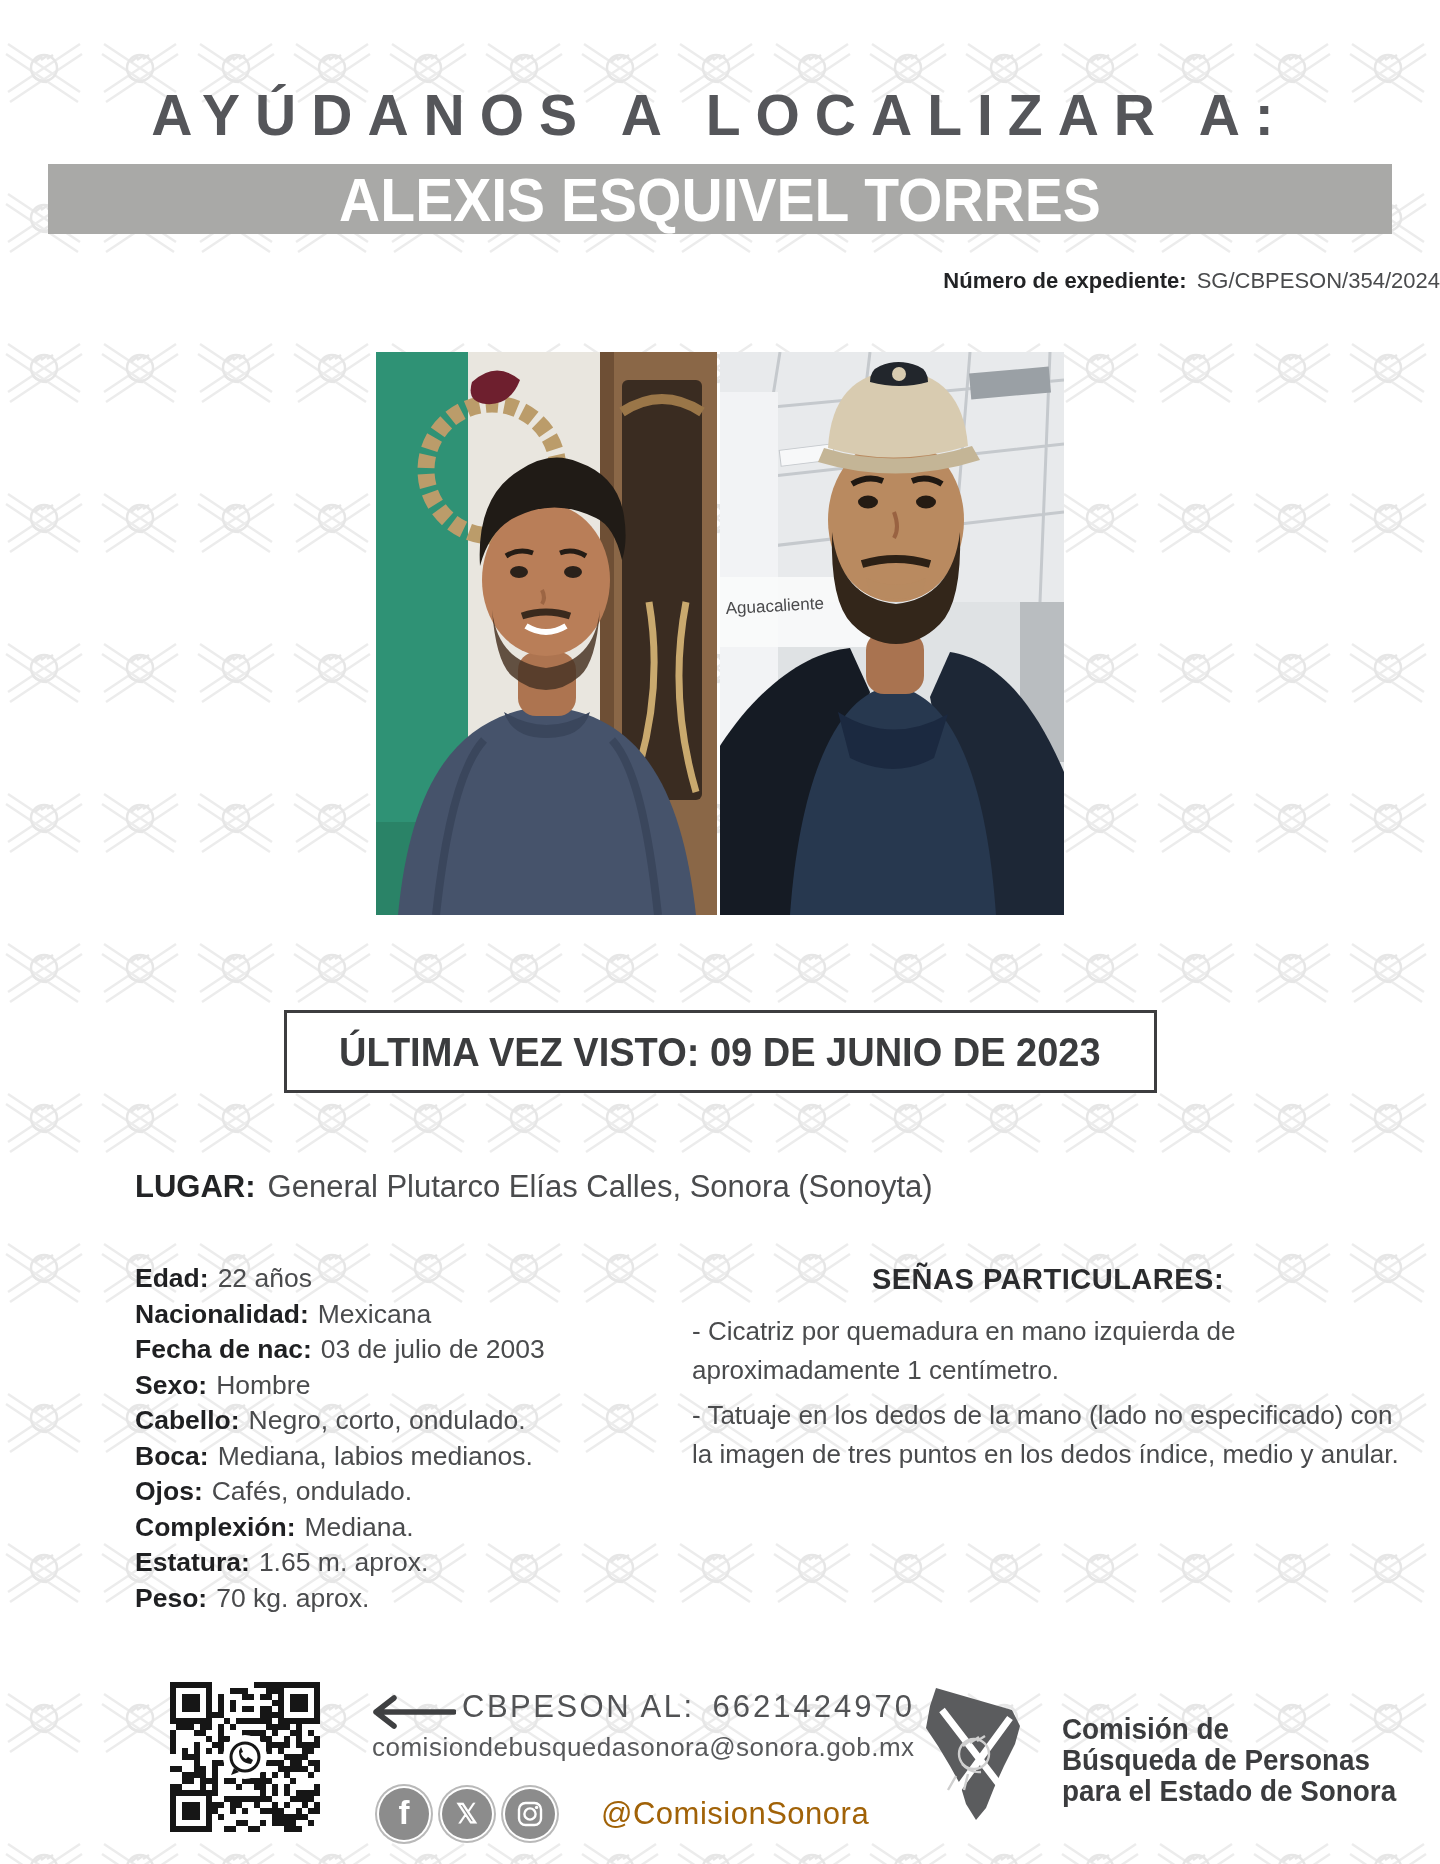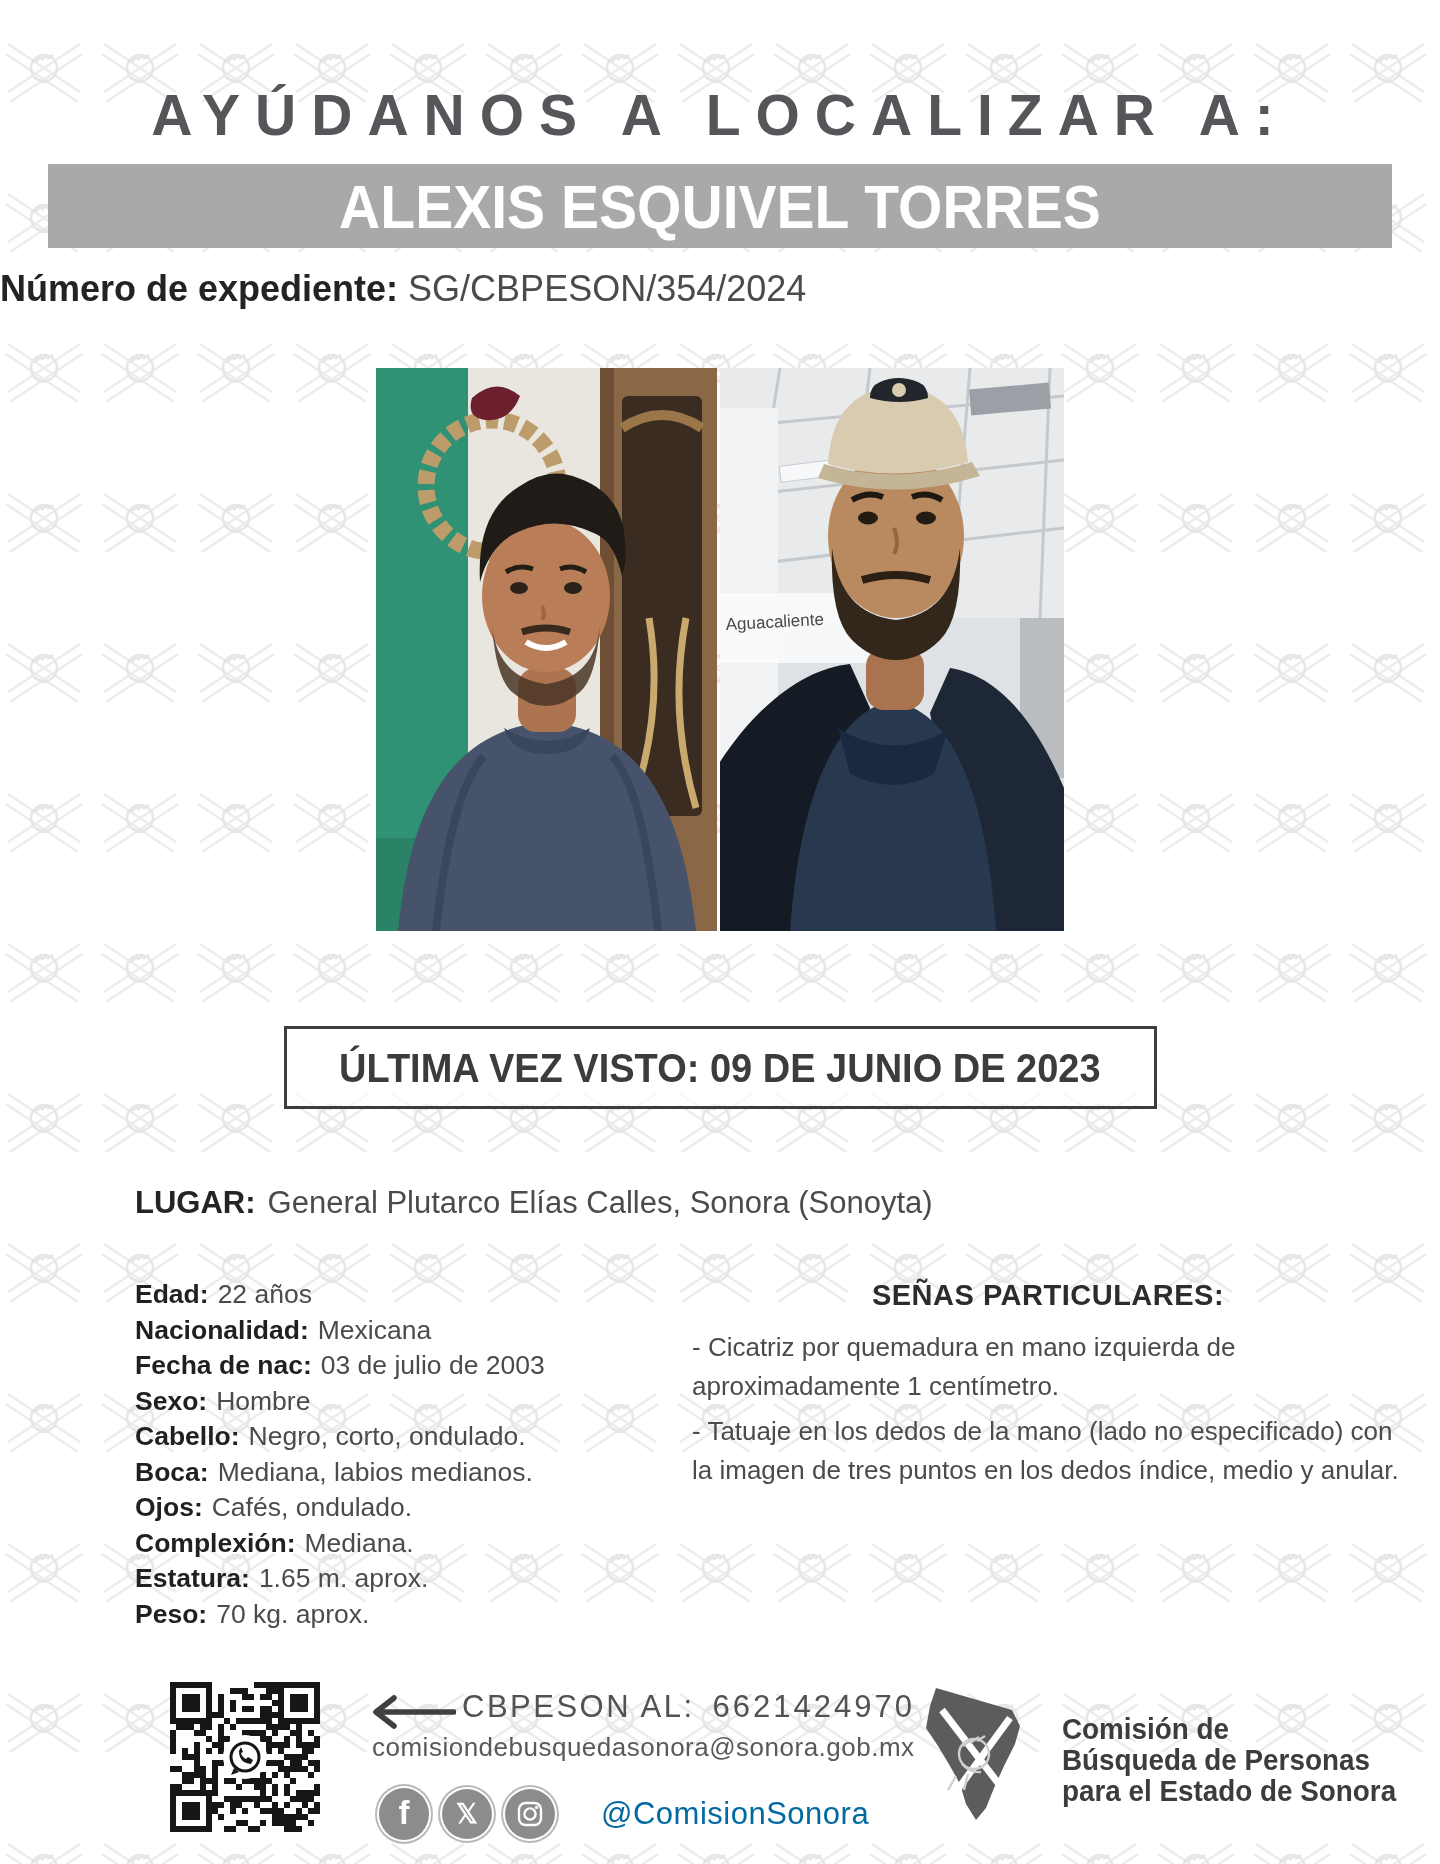--- a/index.html
+++ b/index.html
@@ -12,30 +12,30 @@
   #watermark{position:absolute;inset:0;z-index:0;}
   .poster{position:relative;z-index:1;width:1440px;height:1864px;}
 
   
   .title{
     margin:16px;padding-top:66px;text-align:center;
     font-size:57px;font-weight:700;letter-spacing:15px;
     color:#55565a;white-space:nowrap;
   }
   .name-banner{
-    margin:12px 48px 0 48px;height:84px;
+    margin:12px 48px 0 48px;height:70px;
     background:#a9a9a7;
     display:flex;align-items:center;justify-content:center;
   }
   .name-banner .nm{
     color:#ffffff;font-size:62px;font-weight:700;letter-spacing:0px;
     transform:scaleX(.92);transform-origin:center;white-space:nowrap;
   }
   .expediente{
-    margin-top:20px;text-align:left;font-size:36px;color:#4a4b4d;
+    margin-top:34px;text-align:right;font-size:22px;color:#4a4b4d;
   }
   .expediente .lbl{font-weight:700;color:#222325;margin-right:10px;}
 
   
   .photos{
     margin-top:58px;display:flex;justify-content:center;gap:3px;
   }
   .photos svg{display:block;}
 
   
@@ -83,21 +83,21 @@
   }
   .s-icon{
     width:50px;height:50px;border-radius:50%;background:#8c8c8c;
     box-shadow:0 0 0 2px #ffffff, 0 0 0 4px #b9b9b9;
     display:flex;align-items:center;justify-content:center;
     margin-right:13px;color:#fff;
   }
   .s-icon.fb{font-size:33px;font-weight:700;padding-bottom:2px;}
   .s-icon.xx{font-size:27px;font-weight:700;}
   .handle{
-    margin-left:33px;font-size:31px;color:#0369a1;letter-spacing:.5px;
+    margin-left:33px;font-size:31px;color:#a16207;letter-spacing:.5px;
   }
   .org-logo{position:absolute;left:916px;top:6px;}
   .org-text{
     position:absolute;left:1062px;top:36px;
     font-size:29px;font-weight:700;color:#3b3c3e;line-height:31px;
     transform:scaleX(.96);transform-origin:left center;white-space:nowrap;
   }
 </style>
 </head>
 <body>

